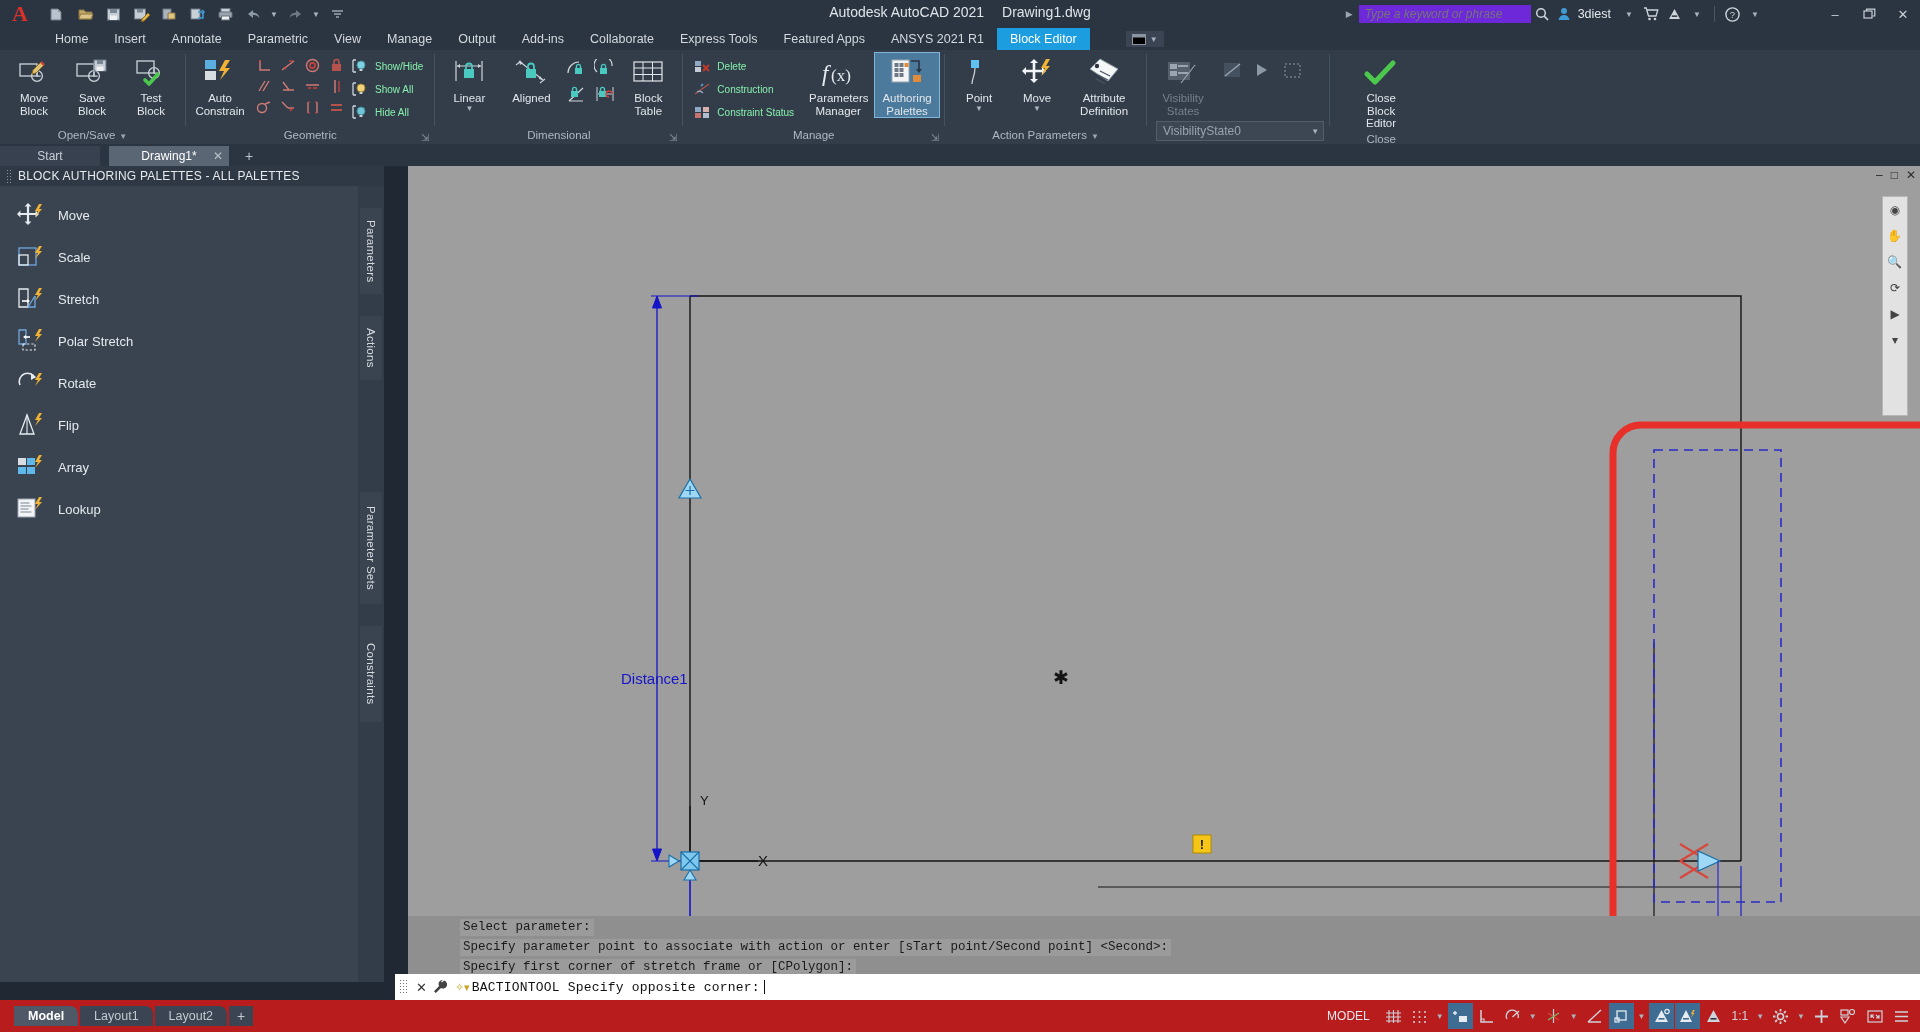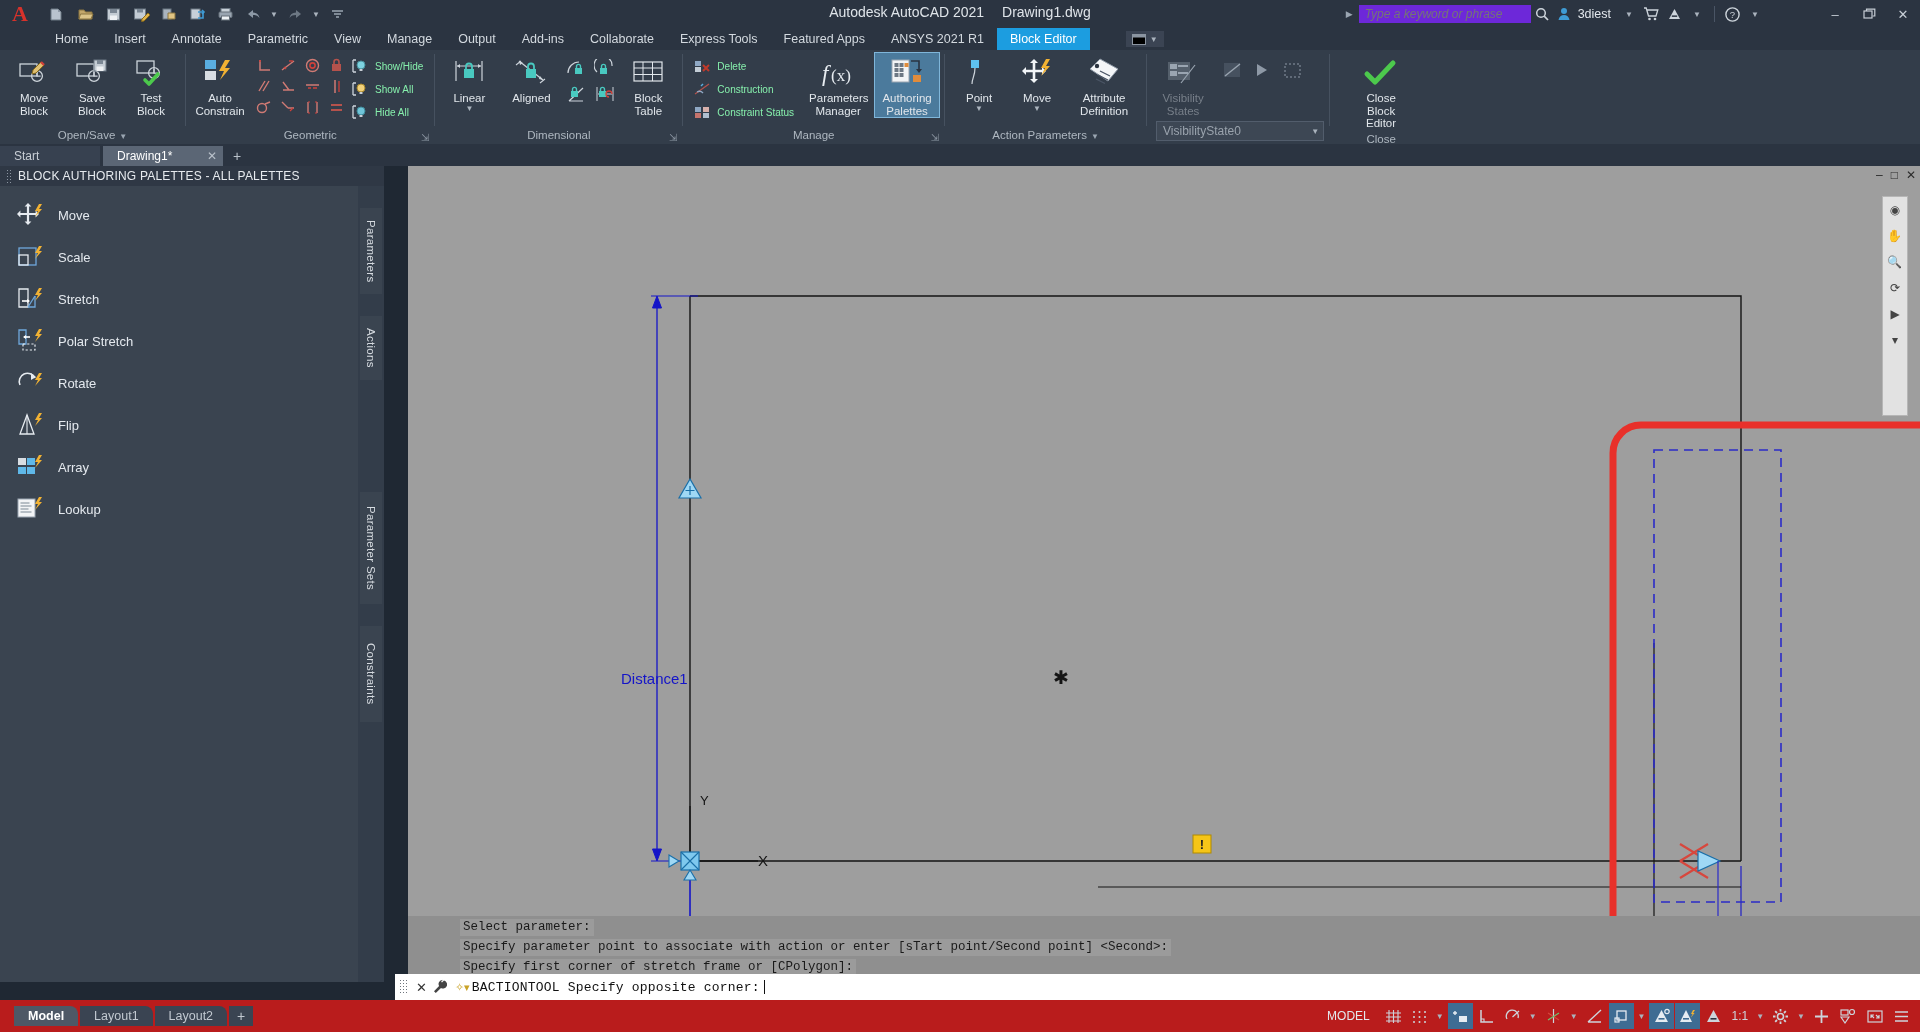--- a/index.html
+++ b/index.html
@@ -118,22 +118,22 @@
     padding: 0 4px 0 6px; font-size:12px; color:#9aa3ad;
   }
 
   
   .doctabs {
     position:absolute; left:0; top:144px; width:1920px; height:22px;
     background:#2b3441; display:flex; align-items:flex-end;
   }
   .dtab {
     height:20px; min-width:100px; padding: 0 14px; display:flex; align-items:center;
-    font-size:12px; color:#c8ced5; background:#374150;
-    margin-right:3px; position:relative;
+    justify-content:center; font-size:12px; color:#c8ced5; background:#374150;
+    margin-right:9px; position:relative;
   }
   .dtab.active { background:#5b6675; color:#ffffff; }
   .dtab .x { position:absolute; right:6px; font-size:12px; color:#b9c1ca; }
   .dtab-plus {
     width:22px; height:20px; display:flex; align-items:center; justify-content:center;
     font-size:14px; color:#b9c1ca;
   }
 
   
   .palette {

